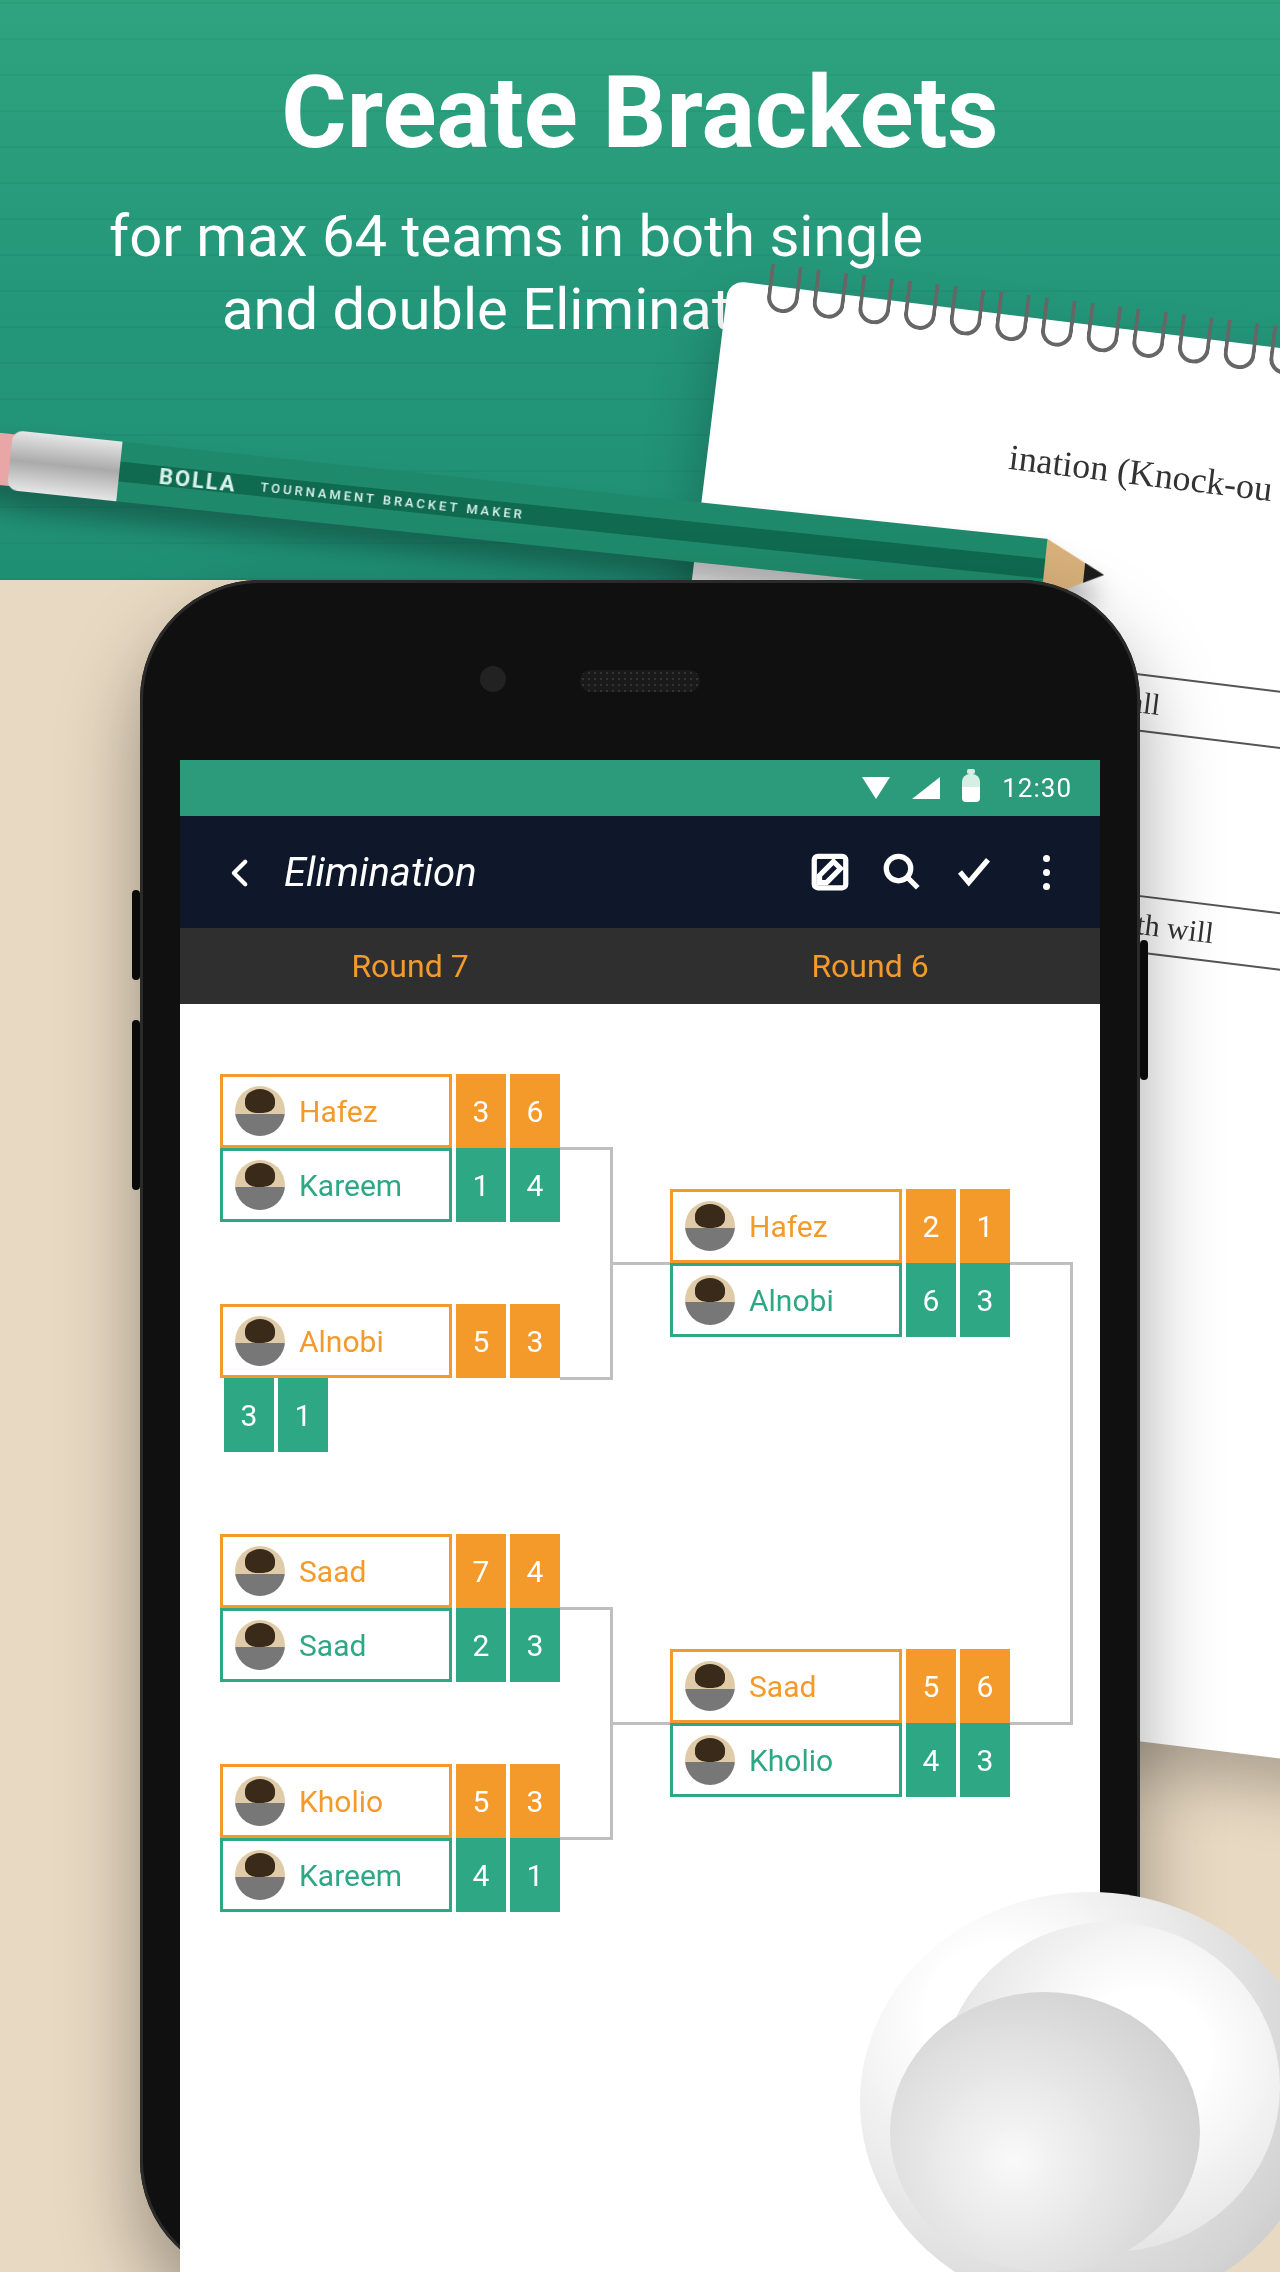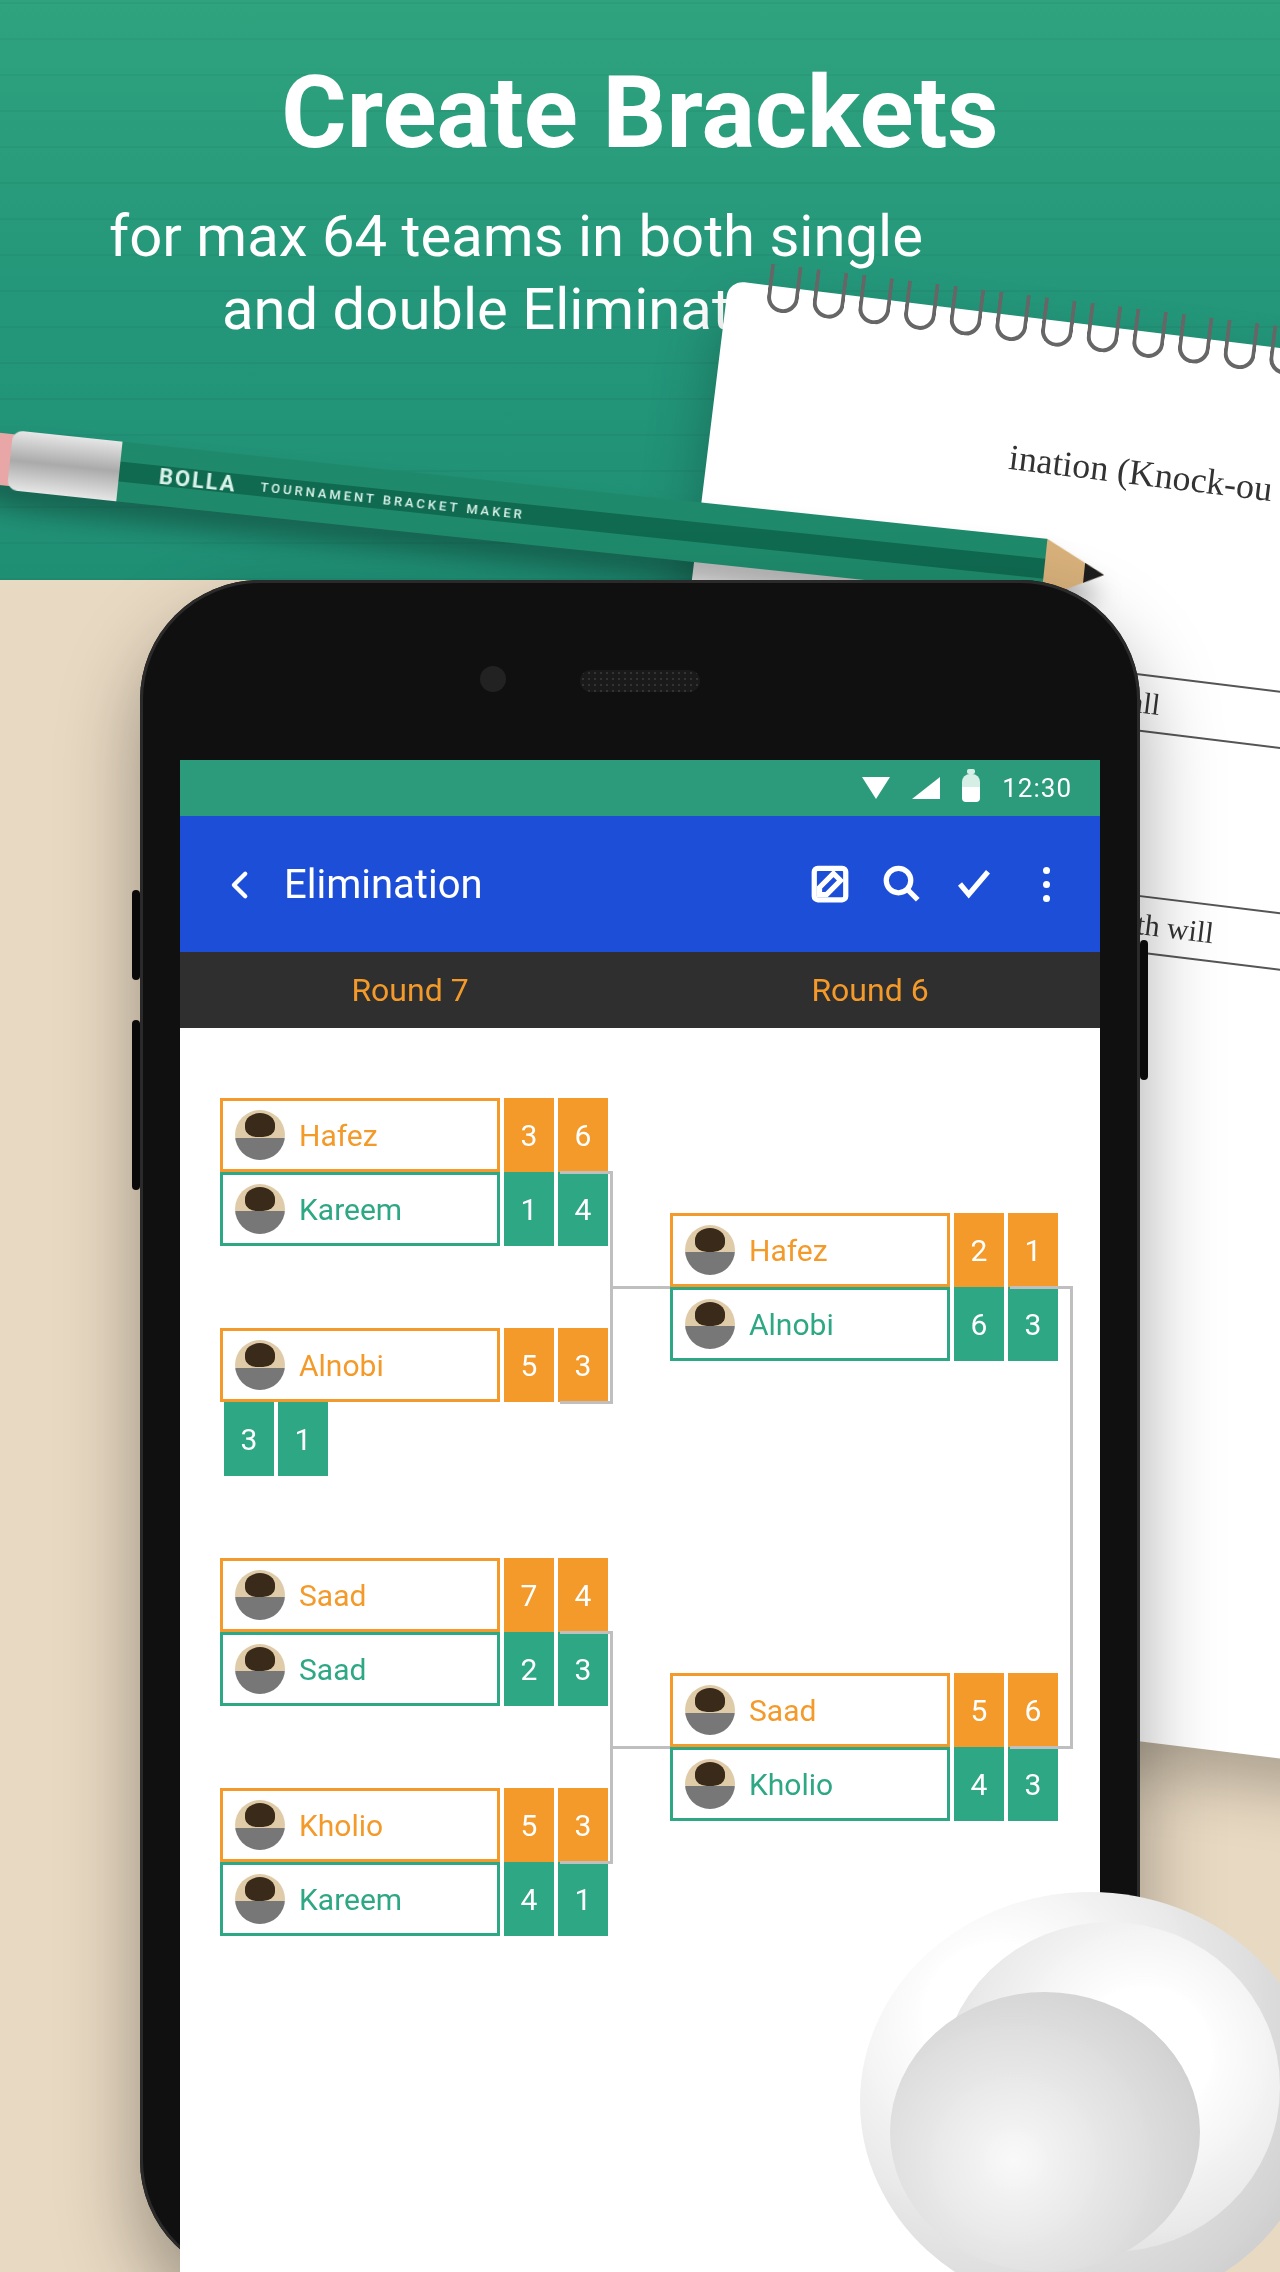--- a/index.html
+++ b/index.html
@@ -28,32 +28,32 @@
 .earpiece{position:absolute;top:90px;left:50%;transform:translateX(-50%);width:120px;height:22px;border-radius:20px;background:radial-gradient(circle,#333 1px,transparent 1.4px) 0 0/6px 6px #1a1a1a;}
 .camera{position:absolute;top:86px;left:340px;width:26px;height:26px;border-radius:50%;background:#222;}
 .sidebtn{position:absolute;background:#0a0a0a;width:8px;border-radius:4px;}
 .screen{position:absolute;top:180px;left:40px;right:40px;bottom:0;background:#fff;overflow:hidden;}
 .statusbar{height:56px;background:#2c9b7b;display:flex;align-items:center;justify-content:flex-end;gap:22px;padding:0 28px;color:#fff;}
 .statusbar .time{font-size:26px;font-weight:400;letter-spacing:1px;}
 .tri{width:0;height:0;border-left:14px solid transparent;border-right:14px solid transparent;border-top:22px solid #fff;}
 .sig{width:0;height:0;border-right:28px solid #fff;border-top:22px solid transparent;}
 .batt{width:18px;height:28px;border-radius:8px 8px 4px 4px;background:linear-gradient(180deg,#d6efe6 0 45%,#fff 45% 100%);position:relative;}
 .batt::before{content:"";position:absolute;top:-5px;left:5px;width:8px;height:5px;background:#d6efe6;border-radius:2px;}
-.toolbar{height:112px;background:#1d4ed8;display:flex;align-items:center;padding:12px 18px;}
+.toolbar{height:112px;background:#0f172a;display:flex;align-items:center;padding:0 18px;font-style:italic;}
 .toolbar .back{color:#fff;font-size:52px;padding:10px 26px;cursor:pointer;}
 .toolbar .tb-title{color:#fff;font-size:40px;flex:1;}
 .tb-icon{width:72px;height:72px;display:flex;align-items:center;justify-content:center;color:#fff;cursor:pointer;}
 .tb-icon svg{width:42px;height:42px;stroke:#fff;fill:none;stroke-width:3;}
 .dots{display:flex;flex-direction:column;gap:7px;align-items:center;}
 .dots span{width:7px;height:7px;border-radius:50%;background:#fff;}
 .roundbar{height:76px;background:#2f2f2f;display:flex;}
 .roundbar div{flex:1;display:flex;align-items:center;justify-content:center;color:#f39a2a;font-size:32px;}
 .bracket-area{position:relative;height:1400px;background:#fff;}
 
-.match{position:absolute;width:388px;}
+.match{position:absolute;width:340px;}
 .team{display:flex;align-items:center;height:74px;}
 .team .info{flex:1;display:flex;align-items:center;gap:14px;border:3px solid;padding:0 12px;height:100%;box-sizing:border-box;}
 .team .avatar{width:50px;height:50px;border-radius:50%;background:linear-gradient(180deg,#e0cba8 0 55%,#777 55%);position:relative;flex:0 0 50px;}
 .team .avatar::after{content:"";position:absolute;top:3px;left:10px;width:30px;height:24px;border-radius:50% 50% 40% 40%;background:#3a2a1a;}
 .team .pname{font-size:30px;}
 .team .sc{width:50px;height:74px;display:flex;align-items:center;justify-content:center;color:#fff;font-size:30px;margin-left:4px;}
 .orange .info{border-color:#f39a2a;} .orange .pname{color:#f39a2a;} .orange .sc{background:#f39a2a;}
 .teal .info{border-color:#2ea784;} .teal .pname{color:#2ea784;} .teal .sc{background:#2ea784;}
 
 .conn{position:absolute;background:#bfbfbf;}

